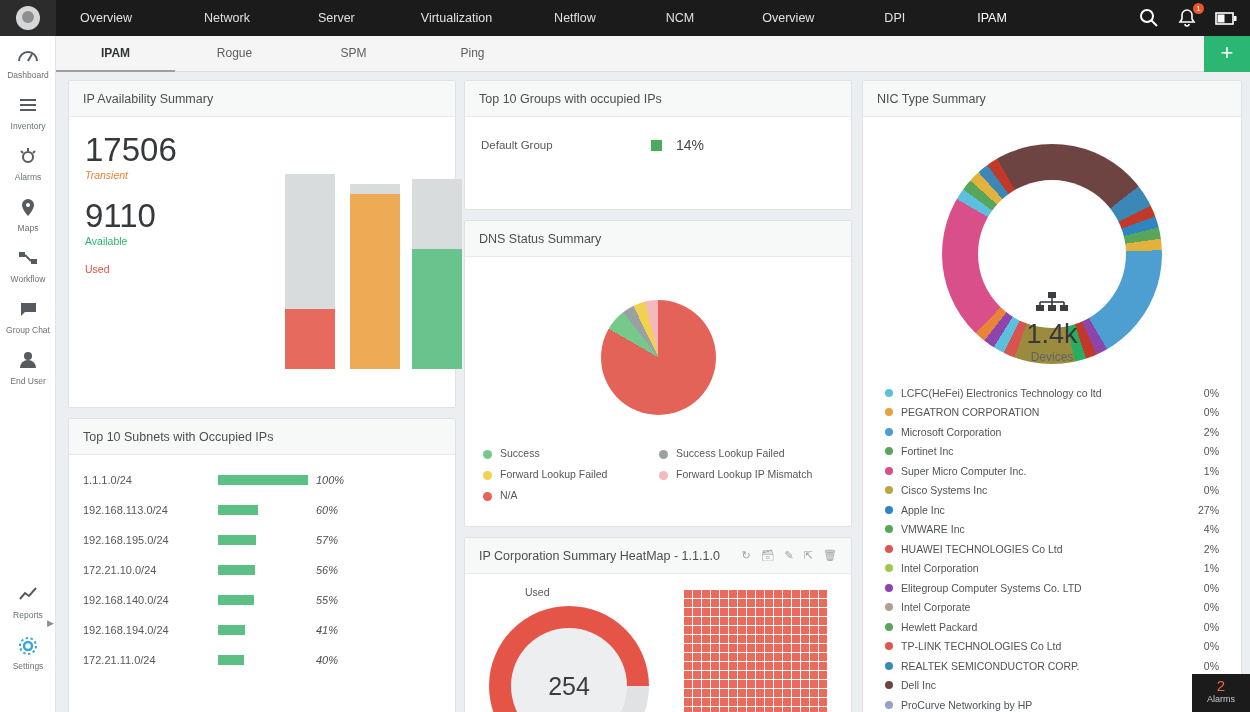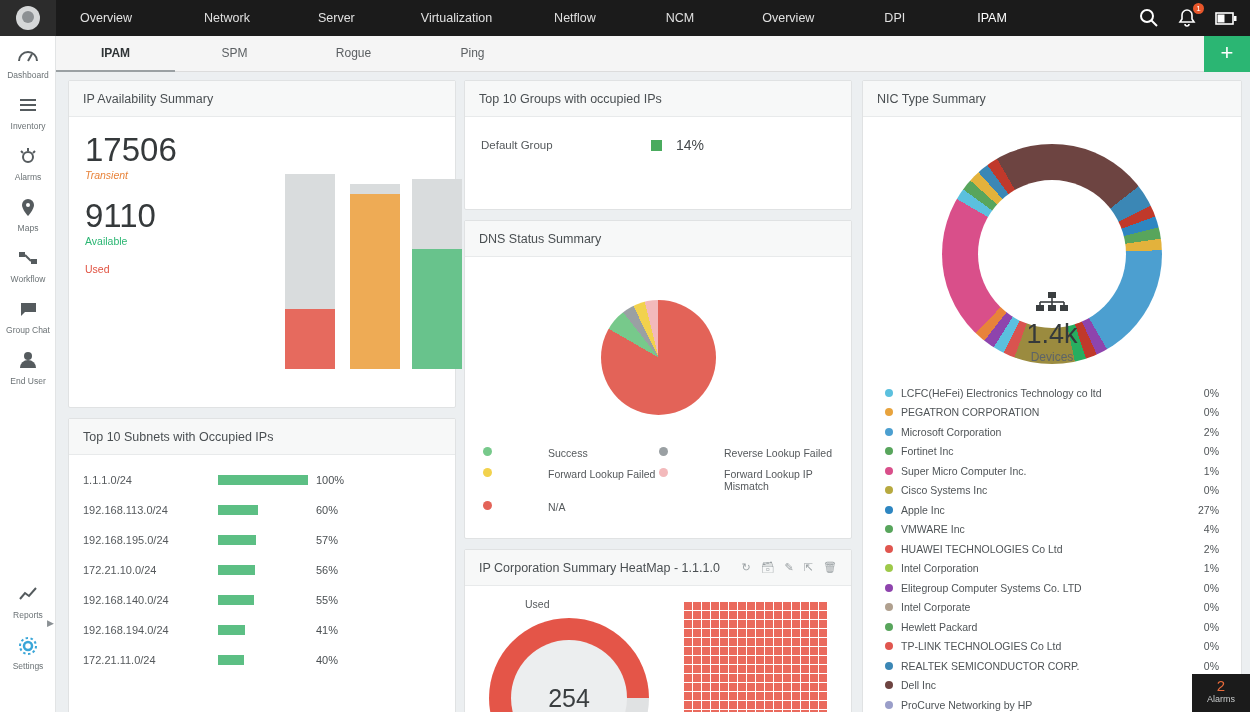--- a/index.html
+++ b/index.html
@@ -113,21 +113,21 @@
   .f-red    { background: #e66a5e; }
   .f-orange { background: #eeab55; }
   .f-green  { background: #68c38c; }
 
   
   .subnet-body { padding: 10px 14px 8px; }
   .subnet-row { display: flex; align-items: center; height: 30px; font-size: 11px; color: #55595c; }
   .subnet-name { width: 135px; }
   .subnet-track { width: 90px; height: 10px; background: transparent; }
   .subnet-fill { height: 10px; background: #5cbf84; }
-  .subnet-pct { margin-left: 8px; font-size: 11px; color: #4a4f52; }
+  .subnet-pct { margin-left: 8px; font-size: 11px; color: #4a4f52; font-style: italic; }
 
   
   .groups-body { padding: 20px 16px; height: 92px; }
   .group-row { display: flex; align-items: center; font-size: 11.5px; color: #55595c; }
   .group-name { width: 170px; }
   .swatch { width: 11px; height: 11px; background: #4aab5e; margin-right: 14px; }
   .group-pct { font-size: 14px; color: #45494c; }
 
   
   .dns-body { padding: 10px 16px 16px; }
@@ -136,21 +136,21 @@
     width: 115px; height: 115px; border-radius: 50%;
     background:
       conic-gradient(from 0deg,
         #e36358 0deg 300deg,
         #77c98b 300deg 322deg,
         #9aa0a3 322deg 334deg,
         #f2d24d 334deg 346deg,
         #f3b9bb 346deg 360deg);
   }
   .legend { display: flex; flex-wrap: wrap; font-size: 10.5px; color: #55595c; padding-left: 2px; }
-  .legend-item { width: 50%; display: flex; align-items: flex-start; margin-bottom: 9px; gap: 48px; }
+  .legend-item { width: 50%; display: flex; align-items: flex-end; margin-bottom: 9px; }
   .dot { width: 9px; height: 9px; border-radius: 50%; margin-right: 8px; flex: none; }
 
   
   .heat-body { padding: 10px 16px; height: 190px; display: flex; }
   .heat-left { width: 175px; position: relative; }
   .used-lbl { font-size: 10.5px; color: #55595c; position: absolute; left: 44px; top: 2px; }
   .donut-used {
     position: absolute; left: 8px; top: 22px;
     width: 160px; height: 160px; border-radius: 50%;
     background: conic-gradient(from 200deg, #e45548 0deg 250deg, #e0e2e3 250deg 360deg);
@@ -261,22 +261,22 @@
             <rect x="2" y="6" width="17" height="11" fill="none" stroke="#fff" stroke-width="1.6"></rect>
             <rect x="3.5" y="7.5" width="7" height="8" fill="#fff"></rect>
             <rect x="20" y="9" width="2.5" height="5" fill="#fff"></rect>
           </svg>
       </div>
     </div>
   </div>
 
   <div class="subtabs">
     <div class="subtab active">IPAM</div>
+    <div class="subtab">Rogue</div>
     <div class="subtab">SPM</div>
-    <div class="subtab">Rogue</div>
     <div class="subtab">Ping</div>
     <div class="add-btn">+</div>
   </div>
 
   <div class="rail">
     <div class="rail-item">
       <span class="glyph">
         <svg width="22" height="20" viewBox="0 0 22 20">
             <path d="M2 16a9 9 0 1 1 18 0" fill="none" stroke="#555b5e" stroke-width="2"></path>
             <line x1="11" y1="16" x2="15" y2="9" stroke="#555b5e" stroke-width="2"></line>
@@ -481,21 +481,21 @@
           <div class="pie-wrap">
             <div class="pie"></div>
           </div>
           <div class="legend">
             <div class="legend-item">
               <span class="dot" style="background:#77c98b"></span>
               <span>Success</span>
             </div>
             <div class="legend-item">
               <span class="dot" style="background:#9aa0a3"></span>
-              <span>Reverse Lookup Failed</span>
+              <span>Success Lookup Failed</span>
             </div>
             <div class="legend-item">
               <span class="dot" style="background:#f2d24d"></span>
               <span>Forward Lookup Failed</span>
             </div>
             <div class="legend-item">
               <span class="dot" style="background:#f3b9bb"></span>
               <span>Forward Lookup IP Mismatch</span>
             </div>
             <div class="legend-item">

